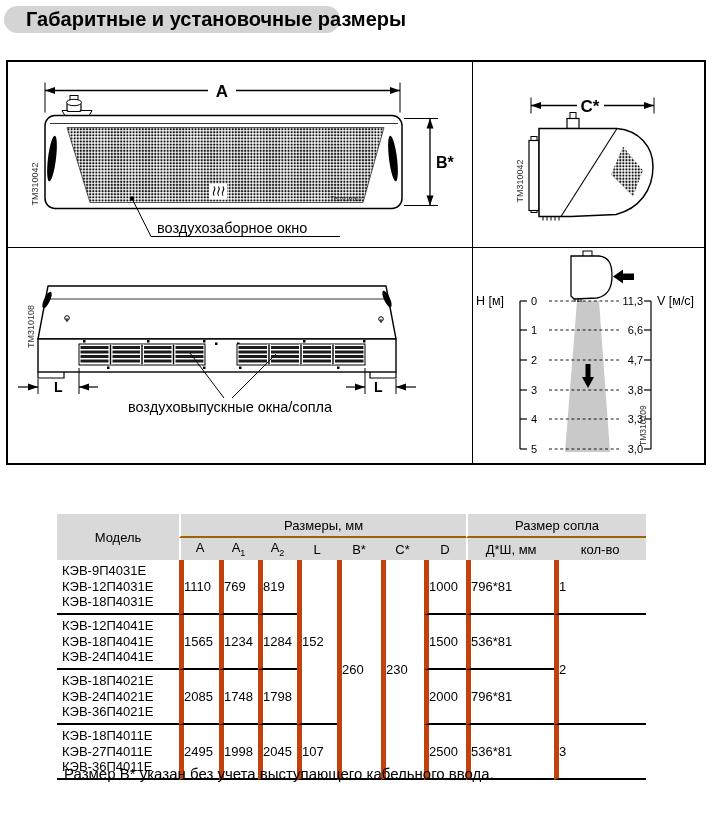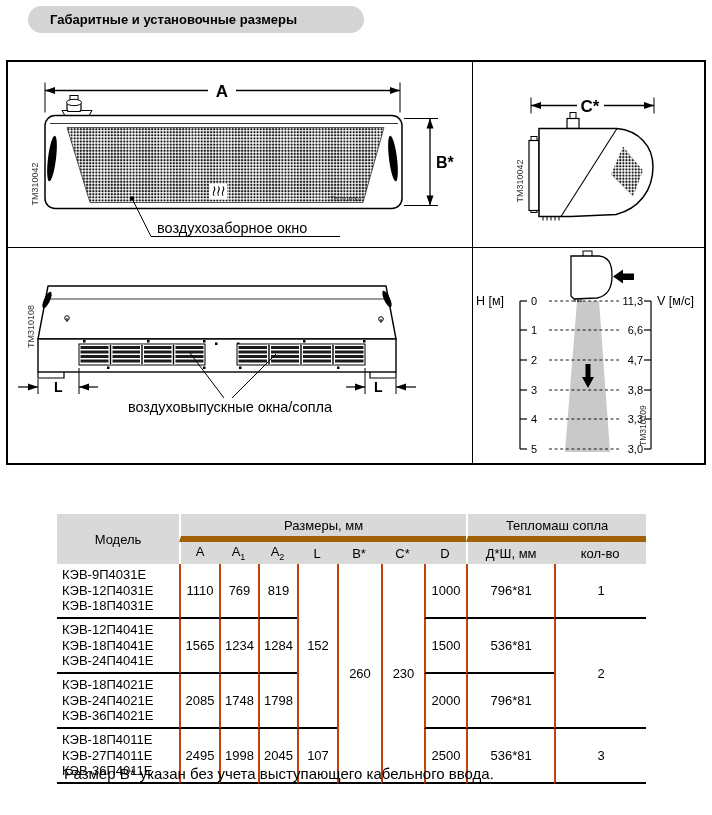--- a/index.html
+++ b/index.html
@@ -1,34 +1,34 @@
 <!DOCTYPE html>
 <html><head>
 <meta charset="utf-8">
 <style>
   html,body{margin:0;padding:0;background:#fff;}
   .page{position:relative;width:712px;height:815px;background:#fff;overflow:hidden;
         font-family:"Liberation Sans",sans-serif;color:#000;}
-  .title-pill{position:absolute;left:28px;top:6px;width:336px;height:27px;background:#d4d4d4;
-        border-radius:14px;font-weight:bold;font-size:13px;line-height:27px;padding-left:22px;
+  .title-pill{position:absolute;left:4px;top:6px;width:336px;height:27px;background:#d4d4d4;
+        border-radius:14px;font-weight:bold;font-size:20px;line-height:27px;padding-left:22px;
         box-sizing:border-box;white-space:nowrap;}
   .drawbox{position:absolute;left:6px;top:60px;width:700px;height:405px;border:2px solid #000;
         box-sizing:border-box;display:grid;grid-template-columns:465px 1fr;grid-template-rows:186px 1fr;}
   .cell{position:relative;}
   .cell.tl{border-right:1px solid #000;border-bottom:1px solid #000;}
   .cell.tr{border-bottom:1px solid #000;}
   .cell.bl{border-right:1px solid #000;}
   .cell svg{display:block;width:100%;height:100%;}
   svg text{font-family:"Liberation Sans",sans-serif;}
   .dim-table{position:absolute;left:57px;top:514px;width:589px;border-collapse:separate;
         border-spacing:0;table-layout:fixed;font-size:13px;}
   .dim-table th{background:#d9d9d9;font-weight:normal;height:22px;padding:0;text-align:center;}
   .dim-table th.gap-l{border-left:2px solid #fff;}
-  .dim-table th.gap-b{border-bottom:6px solid #a16207;margin-top:7px;}
-  .dim-table td{border-left:2px solid #c2410c;border-bottom:2px solid #000;text-align:center;
+  .dim-table th.gap-b{border-bottom:2px solid #a16207;margin-top:7px;}
+  .dim-table td{border-left:5px solid #c2410c;border-bottom:2px solid #000;
         vertical-align:middle;padding:0;height:49px;}
   .dim-table td.model{border-left:none;text-align:left;padding:2px 0 2px 5px;line-height:15.5px;}
   .dim-table sub{font-size:9px;}
   .notes{position:absolute;left:64px;top:766px;font-size:15px;line-height:16.5px;}
 </style>
 </head>
 <body>
 
 <div class="page">
 
@@ -275,21 +275,21 @@
         <col style="width:44px">
         <col style="width:43px">
         <col style="width:42px">
       <col style="width:88px">
         <col style="width:92px">
     </colgroup>
     <thead>
       <tr>
         <th rowspan="2">Модель</th>
         <th colspan="7" class="gap-l gap-b">Размеры, мм</th>
-        <th colspan="2" class="gap-l gap-b">Тепломаш сопла</th>
+        <th colspan="2" class="gap-l gap-b">Размер сопла</th>
       </tr>
       <tr>
         <th class="gap-l"><span>A</span><sub></sub></th>
         <th><span>A</span><sub>1</sub></th>
         <th><span>A</span><sub>2</sub></th>
         <th><span>L</span></th>
         <th><span>B*</span></th>
         <th><span>C*</span></th>
         <th><span>D</span></th>
         <th class="gap-l">Д*Ш, мм</th>

